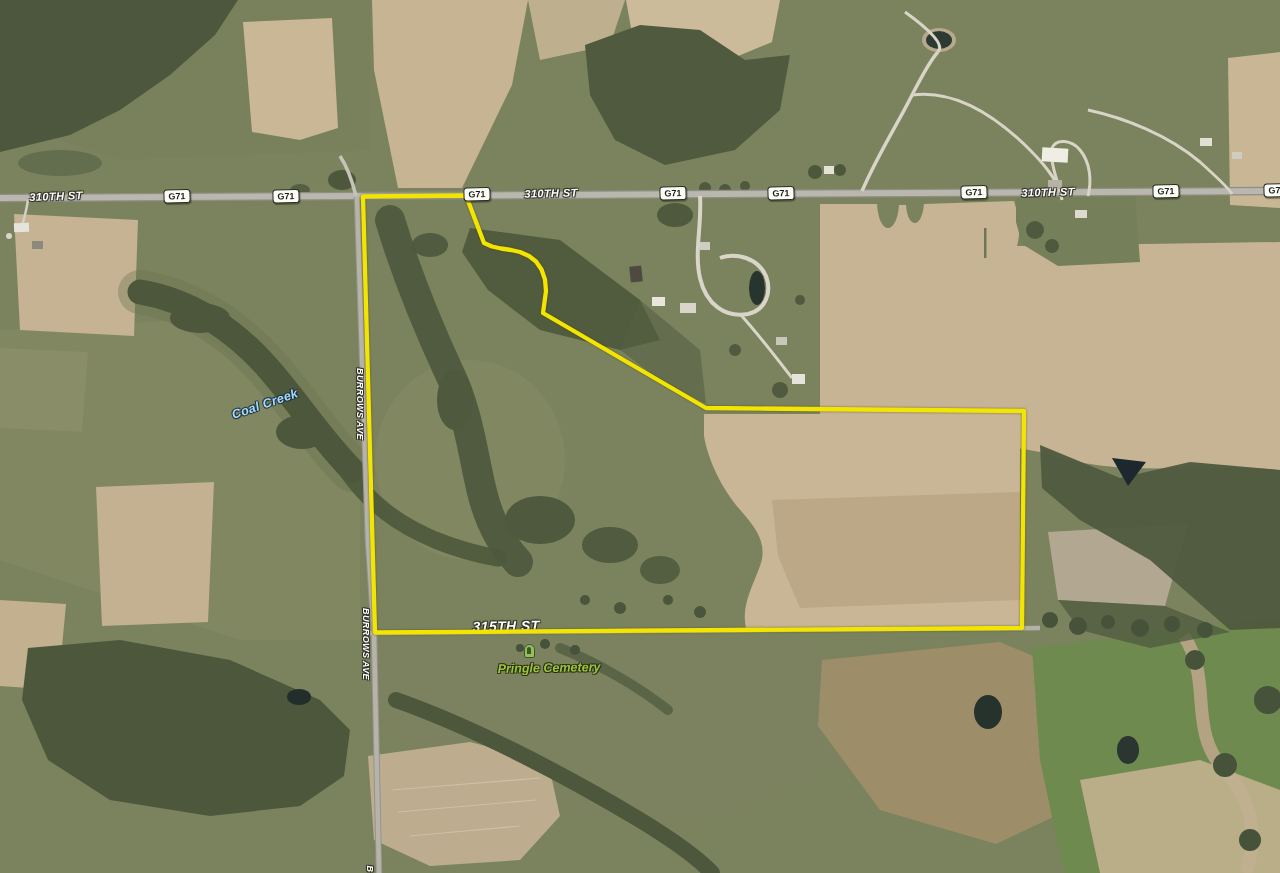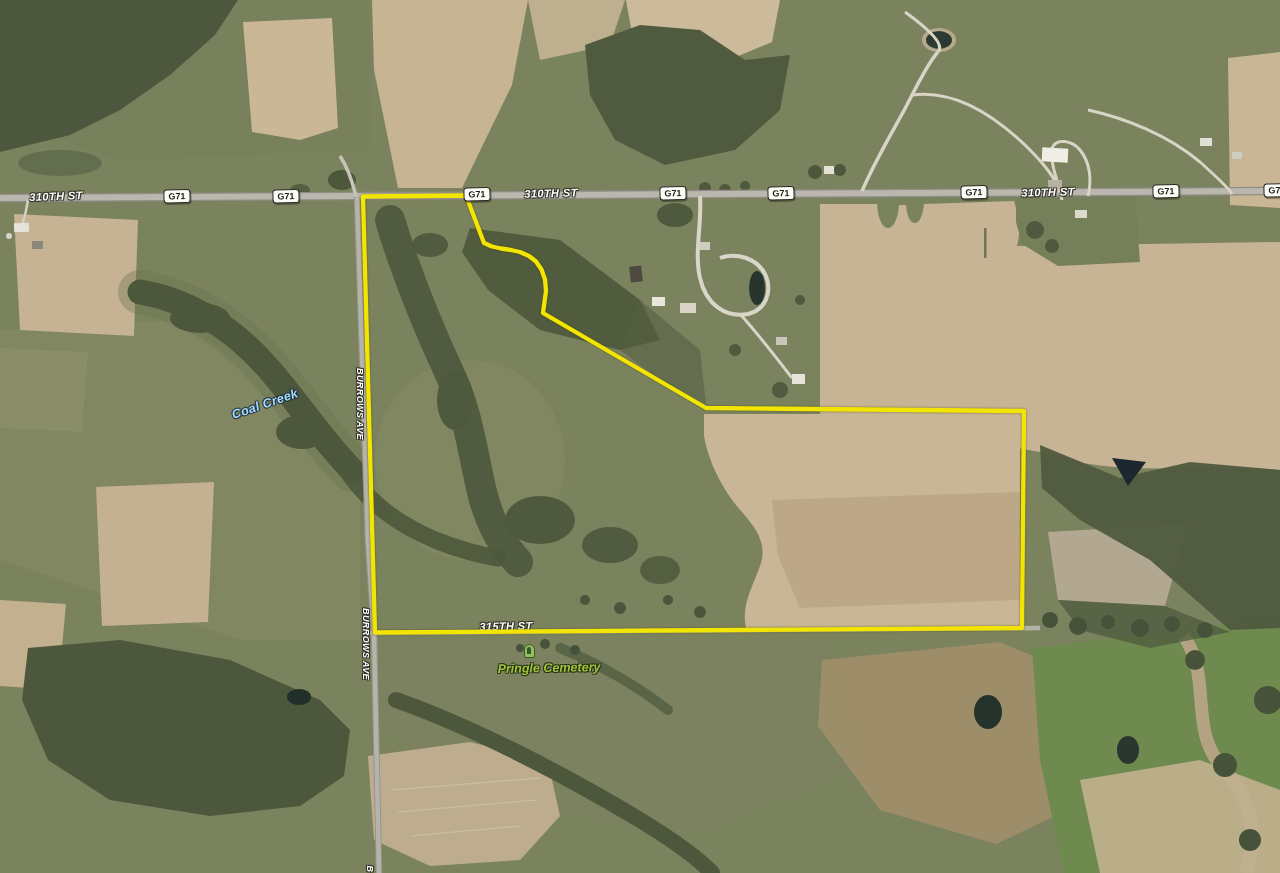--- a/index.html
+++ b/index.html
@@ -212,21 +212,21 @@
     </g>
   </svg>
 
   <div class="labels" id="labels">
     <div class="creek-label">Coal Creek</div>
     <div class="cemetery-icon"></div>
     <div class="cemetery-label">Pringle Cemetery</div>
   <div class="street-label" style="font-size: 11px; --r: -2deg; left: 56px; top: 196px;">310TH ST</div>
       <div class="street-label" style="font-size: 11px; --r: -1.5deg; left: 551px; top: 193px;">310TH ST</div>
       <div class="street-label" style="font-size: 11px; --r: -1.5deg; left: 1048px; top: 192px;">310TH ST</div>
-      <div class="street-label under" style="font-size: 11px; --r: -1deg; left: 506px; top: 626px;">315TH ST</div>
+      <div class="street-label under" style="font-size: 14px; --r: -1deg; left: 506px; top: 626px;">315TH ST</div>
       <div class="street-label" style="font-size: 9px; --r: 90deg; left: 360px; top: 404px;">BURROWS AVE</div>
       <div class="street-label" style="font-size: 9px; --r: 90deg; left: 366px; top: 644px;">BURROWS AVE</div>
       <div class="street-label" style="font-size: 9px; --r: 90deg; left: 370px; top: 869px;">B</div>
       <div class="shield" style="left: 177px; top: 196px;">G71</div>
       <div class="shield" style="left: 286px; top: 195.5px;">G71</div>
       <div class="shield" style="left: 477px; top: 194px;">G71</div>
       <div class="shield" style="left: 673px; top: 193px;">G71</div>
       <div class="shield" style="left: 781px; top: 192.5px;">G71</div>
       <div class="shield" style="left: 974px; top: 191.5px;">G71</div>
       <div class="shield" style="left: 1166px; top: 190.5px;">G71</div>

